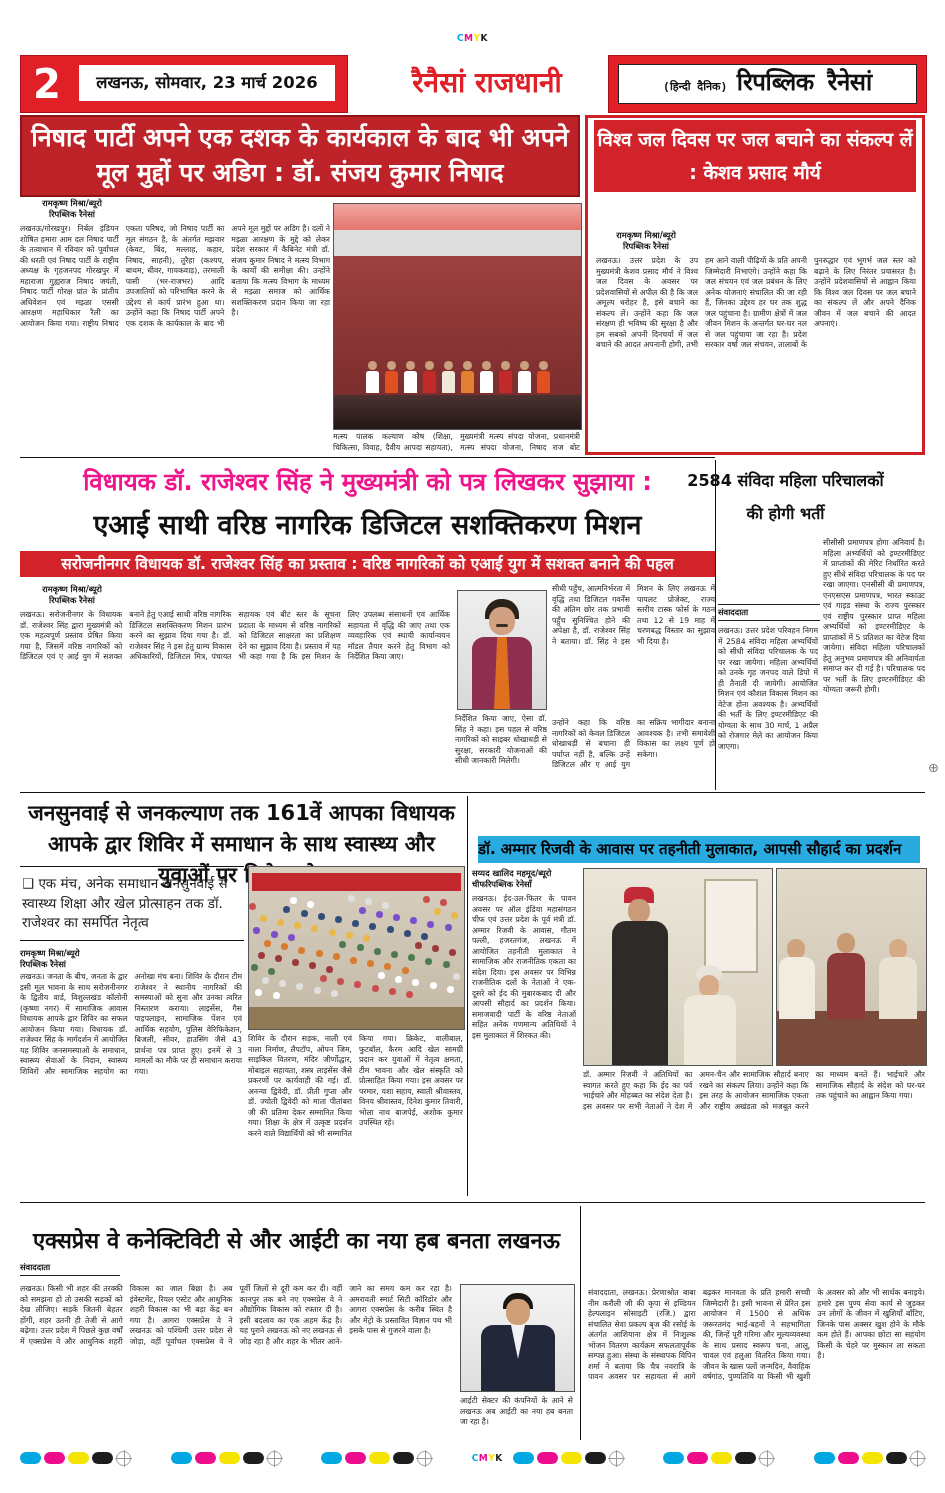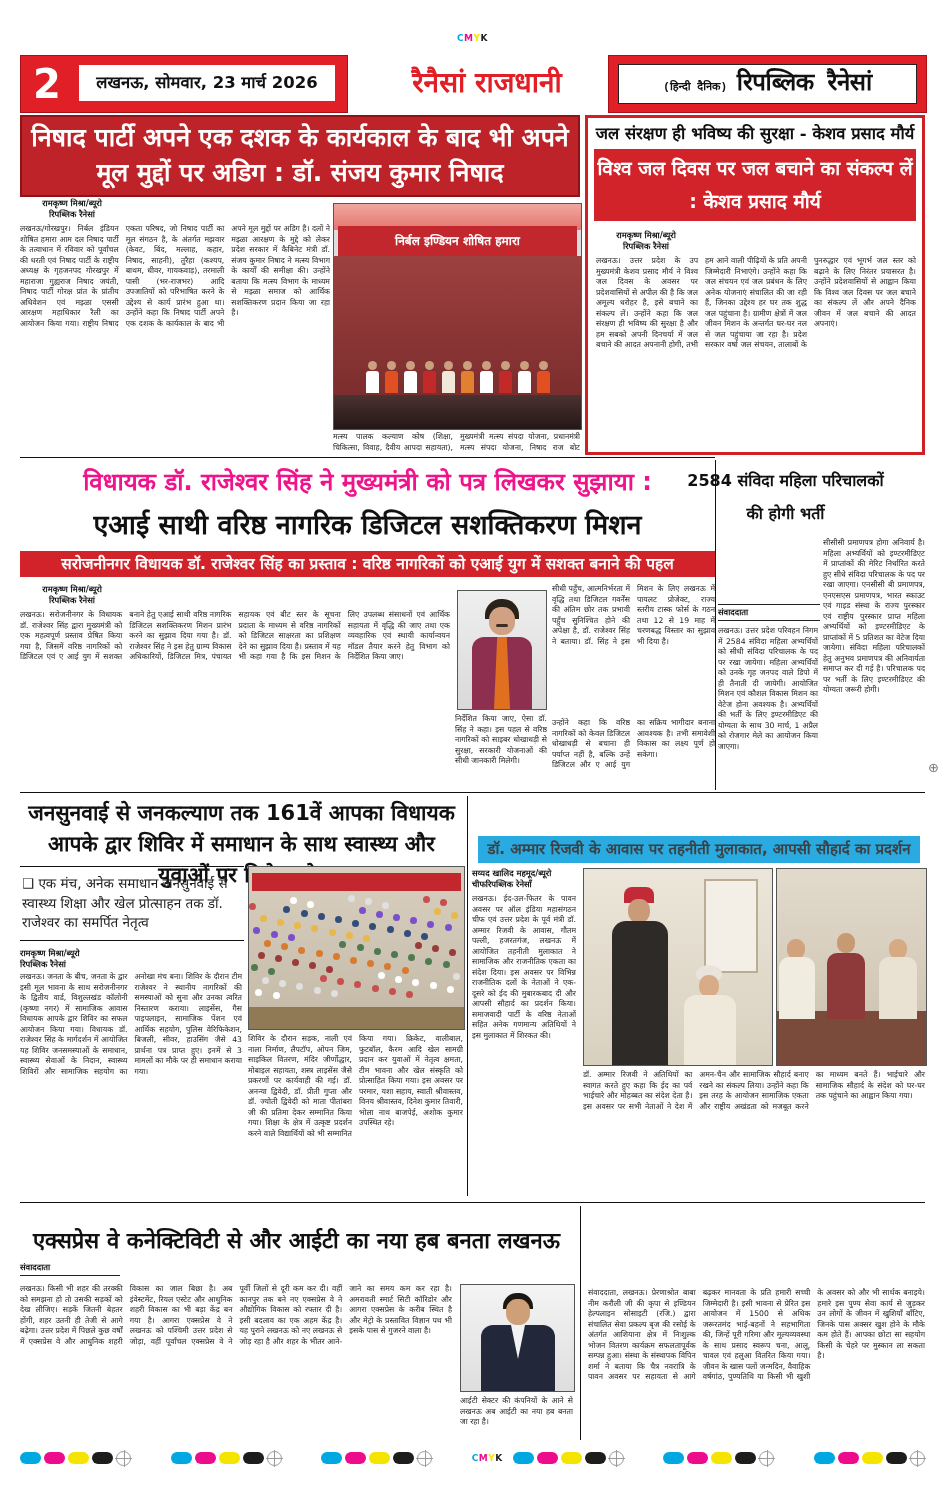--- a/index.html
+++ b/index.html
@@ -14,21 +14,21 @@
   .mh-title{color:#e01f26;font-weight:bold;font-size:28px;text-align:center;white-space:nowrap;}
   .mh-paperbox{background:#fff;border:1px solid #222;text-align:center;color:#111;white-space:nowrap;}
   .mh-paper-small{font-size:11px;font-weight:bold;}
   .mh-paper-big{font-size:24px;font-weight:bold;letter-spacing:-0.5px;}
   
   .hl-redbox{background:#bd2328;border:2px solid #8e1216;color:#fff;font-weight:bold;
              font-size:25px;line-height:35px;text-align:center;padding-top:3px;}
   .hl-black{color:#101010;font-weight:bold;text-align:center;}
   .hl-pink{color:#ef148b;font-weight:bold;text-align:center;white-space:nowrap;}
   .band-red{background:#d3232a;color:#fff;font-weight:bold;text-align:center;}
-  .band-cyan{background:#29aae1;color:#404040;font-weight:bold;text-align:center;}
+  .band-cyan{background:#29aae1;color:#000000;font-weight:bold;text-align:left;}
   .sub-red{color:#d42027;font-weight:bold;}
   
   .cols{column-gap:7px;font-size:7.7px;line-height:10.5px;text-align:justify;overflow:hidden;color:#1c1c1c;}
   .c2{column-count:2}.c3{column-count:3}.c4{column-count:4}
   .byline{font-size:8.3px;font-weight:bold;line-height:11px;text-align:center;}
   .byline-rule{border-bottom:1px solid #222;}
   .bullet-box{border-top:1.5px solid #111;border-bottom:1.5px solid #111;
               font-size:13.5px;line-height:19.5px;font-weight:500;color:#222;padding:7px 2px;}
   
   .photo{border:1px solid #555;overflow:hidden;background:#ddd;}
@@ -79,30 +79,28 @@
   </div>
 
   <div class="abs hl-redbox" style="left:20px;top:115px;width:556px;height:75px;">निषाद पार्टी अपने एक दशक के कार्यकाल के बाद भी अपने मूल मुद्दों पर अडिग : डॉ. संजय कुमार निषाद</div>
   <div class="abs byline" style="left:20px;top:198px;width:104px;">
     <div>रामकृष्ण मिश्रा/ब्यूरो</div>
     <div>रिपब्लिक रैनेसां</div>
   </div>
   <div class="abs cols c3" style="left:20px;top:224px;width:310px;height:230px;">लखनऊ/गोरखपुर। निर्बल इंडियन शोषित हमारा आम दल निषाद पार्टी के तत्वाधान में रविवार को पूर्वांचल की धरती एवं निषाद पार्टी के राष्ट्रीय अध्यक्ष के गृहजनपद गोरखपुर में महाराजा गुह्यराज निषाद जयंती, निषाद पार्टी गोरक्ष प्रांत के प्रांतीय अधिवेशन एवं मझ्ळा एससी आरक्षण महाधिकार रैली का आयोजन किया गया। राष्ट्रीय निषाद एकता परिषद, जो निषाद पार्टी का मूल संगठन है, के अंतर्गत मझवार (केवट, बिंद, मल्लाह, कहार, निषाद, साहनी), तुरैहा (कश्यप, बाथम, धीवर, गायकवाड़), तरमाली पासी (भर-राजभर) आदि उपजातियों को परिभाषित करने के उद्देश्य से कार्य प्रारंभ हुआ था। उन्होंने कहा कि निषाद पार्टी अपने एक दशक के कार्यकाल के बाद भी अपने मूल मुद्दों पर अडिग है। दलों ने मझ्ळा आरक्षण के मुद्दे को लेकर प्रदेश सरकार में कैबिनेट मंत्री डॉ. संजय कुमार निषाद ने मत्स्य विभाग के कार्यों की समीक्षा की। उन्होंने बताया कि मत्स्य विभाग के माध्यम से मझ्ळा समाज को आर्थिक सशक्तिकरण प्रदान किया जा रहा है।</div>
   <div class="abs photo" style="left:333px;top:203px;width:247px;height:225px;">
     <div class="rally-canopy"></div>
-    <div class="rally-banner">निर्बल इण्डियन शोषित हमारा</div>
     <div class="rally-stage">
       <div id="rally-people" style="position:absolute;left:6px;right:6px;bottom:2px;text-align:center;"><div class="person"><div class="p-head"></div><div class="p-torso" style="background: rgb(255, 255, 255);"></div></div><div class="person"><div class="p-head"></div><div class="p-torso" style="background: rgb(224, 80, 32);"></div></div><div class="person"><div class="p-head"></div><div class="p-torso" style="background: rgb(255, 255, 255);"></div></div><div class="person"><div class="p-head"></div><div class="p-torso" style="background: rgb(194, 42, 42);"></div></div><div class="person"><div class="p-head"></div><div class="p-torso" style="background: rgb(240, 232, 216);"></div></div><div class="person"><div class="p-head"></div><div class="p-torso" style="background: rgb(224, 128, 48);"></div></div><div class="person"><div class="p-head"></div><div class="p-torso" style="background: rgb(255, 255, 255);"></div></div><div class="person"><div class="p-head"></div><div class="p-torso" style="background: rgb(194, 42, 42);"></div></div><div class="person"><div class="p-head"></div><div class="p-torso" style="background: rgb(255, 255, 255);"></div></div><div class="person"><div class="p-head"></div><div class="p-torso" style="background: rgb(224, 80, 32);"></div></div></div>
     </div>
     <div class="rally-front"></div>
   </div>
   <div class="abs cols c2" style="left:333px;top:432px;width:247px;height:22px;">मत्स्य पालक कल्याण कोष (शिक्षा, चिकित्सा, विवाह, दैवीय आपदा सहायता), मुख्यमंत्री मत्स्य संपदा योजना, प्रधानमंत्री मत्स्य संपदा योजना, निषाद राज बोट सब्सिडी योजना, मत्स्य पालक दुर्घटना बीमा योजना से समाज को लाभ मिल रहा है।</div>
 
   <div class="abs" style="left:585px;top:115px;width:340px;height:340px;border:3px solid #cf2026;box-sizing:border-box;background:#fff;">
-    <div class="hl-black" style="font-size:16.5px;line-height:26px;margin-top:3px;">जल संरक्षण ही भविष्य की सुरक्षा - केशव प्रसाद मौर्य</div>
     <div class="band-red" style="margin:2px 6px 0;font-size:19px;line-height:33px;padding:3px 2px;">विश्व जल दिवस पर जल बचाने का संकल्प लें : केशव प्रसाद मौर्य</div>
     <div class="byline" style="position:absolute;left:8px;top:112px;width:100px;">
       <div>रामकृष्ण मिश्रा/ब्यूरो</div>
       <div>रिपब्लिक रैनेसां</div>
     </div>
     <div class="cols c3" style="position:absolute;left:8px;top:138px;width:320px;height:190px;">लखनऊ। उत्तर प्रदेश के उप मुख्यमंत्री केशव प्रसाद मौर्य ने विश्व जल दिवस के अवसर पर प्रदेशवासियों से अपील की है कि जल अमूल्य धरोहर है, इसे बचाने का संकल्प लें। उन्होंने कहा कि जल संरक्षण ही भविष्य की सुरक्षा है और हम सबको अपनी दिनचर्या में जल बचाने की आदत अपनानी होगी, तभी हम आने वाली पीढ़ियों के प्रति अपनी जिम्मेदारी निभाएंगे। उन्होंने कहा कि जल संचयन एवं जल प्रबंधन के लिए अनेक योजनाएं संचालित की जा रही हैं, जिनका उद्देश्य हर घर तक शुद्ध जल पहुंचाना है। ग्रामीण क्षेत्रों में जल जीवन मिशन के अन्तर्गत घर-घर नल से जल पहुंचाया जा रहा है। प्रदेश सरकार वर्षा जल संचयन, तालाबों के पुनरुद्धार एवं भूगर्भ जल स्तर को बढ़ाने के लिए निरंतर प्रयासरत है। उन्होंने प्रदेशवासियों से आह्वान किया कि विश्व जल दिवस पर जल बचाने का संकल्प लें और अपने दैनिक जीवन में जल बचाने की आदत अपनाएं।</div>
   </div>
 
   <div class="rule" style="left:20px;top:457px;width:695px;height:1px;"></div>
   <div class="rule" style="left:715px;top:460px;width:1px;height:330px;"></div>

